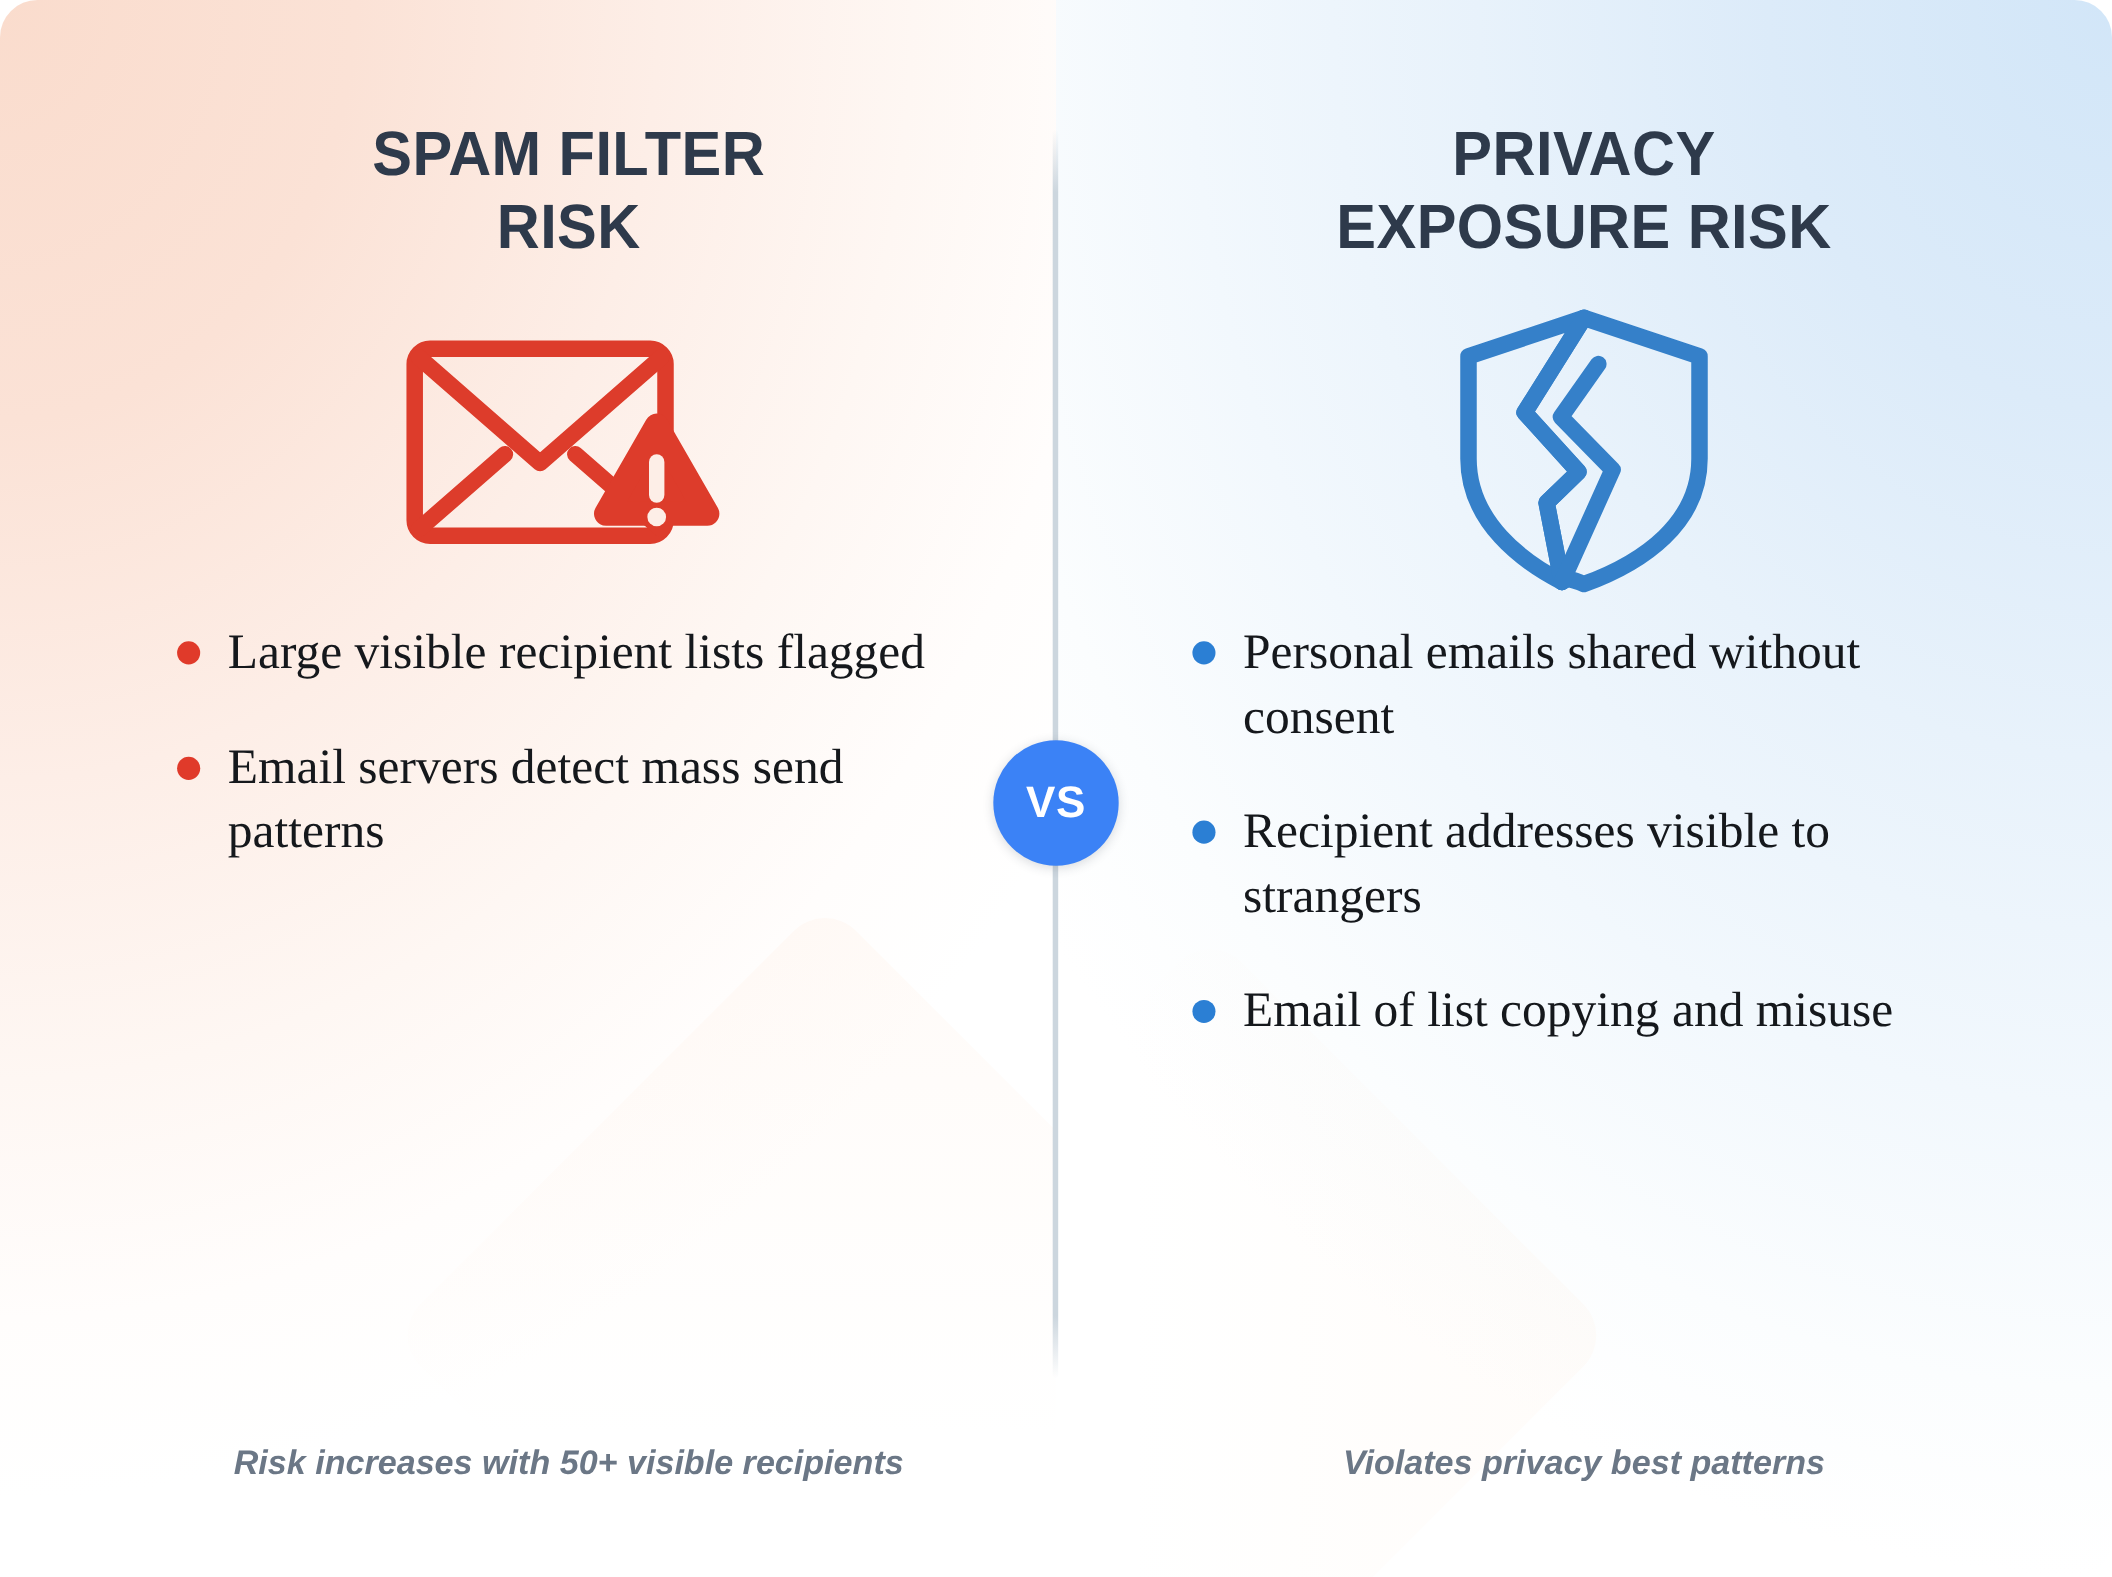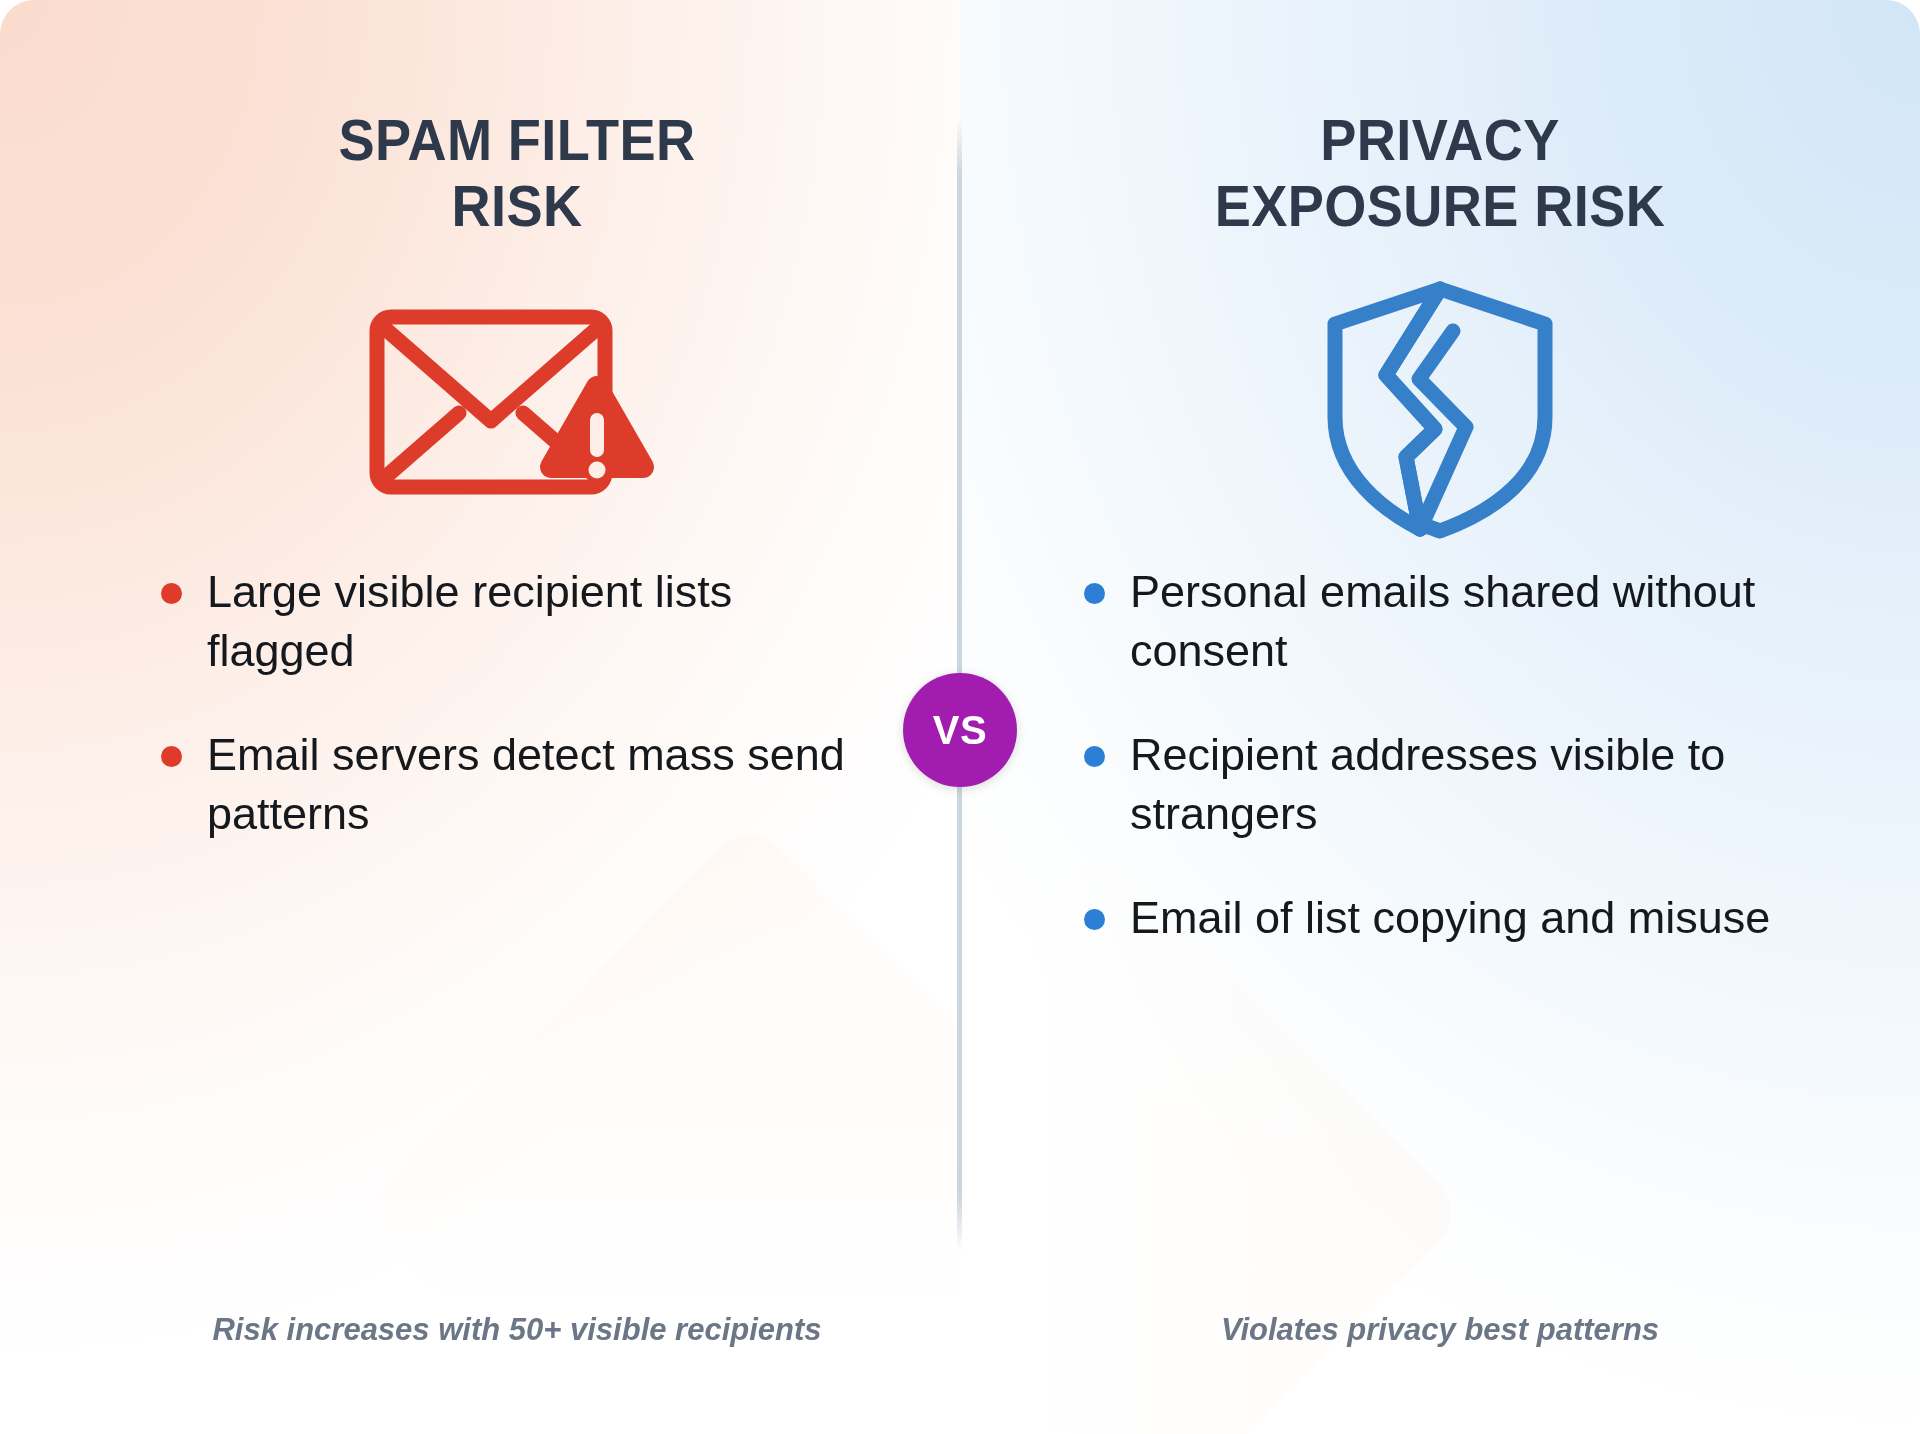--- a/index.html
+++ b/index.html
@@ -99,21 +99,21 @@
   }
 
   
   #vs-badge {
     position: absolute;
     left: 903px;
     top: 673px;
     width: 114px;
     height: 114px;
     border-radius: 50%;
-    background: #a21caf;
+    background: #3b82f6;
     display: flex;
     align-items: center;
     justify-content: center;
     z-index: 5;
     box-shadow: 0 2px 10px rgba(40,52,68,.18);
   }
   #vs-badge .vs-text {
     color: #ffffff;
     font-size: 40px;
     font-weight: bold;
@@ -157,21 +157,21 @@
     margin: 24px 0 0 0;
     padding: 0;
   }
   .bullets li {
     position: relative;
     padding-left: 52px;
     margin-bottom: 46px;
     color: #15181c;
     font-size: 45px;
     line-height: 1.30;
-    font-family: Liberation Sans, sans-serif;
+    font-family: Liberation Serif, serif;
   }
   .bullets li::before {
     content: "";
     position: absolute;
     left: 6px;
     top: 20px;
     width: 21px;
     height: 21px;
     border-radius: 50%;
   }

